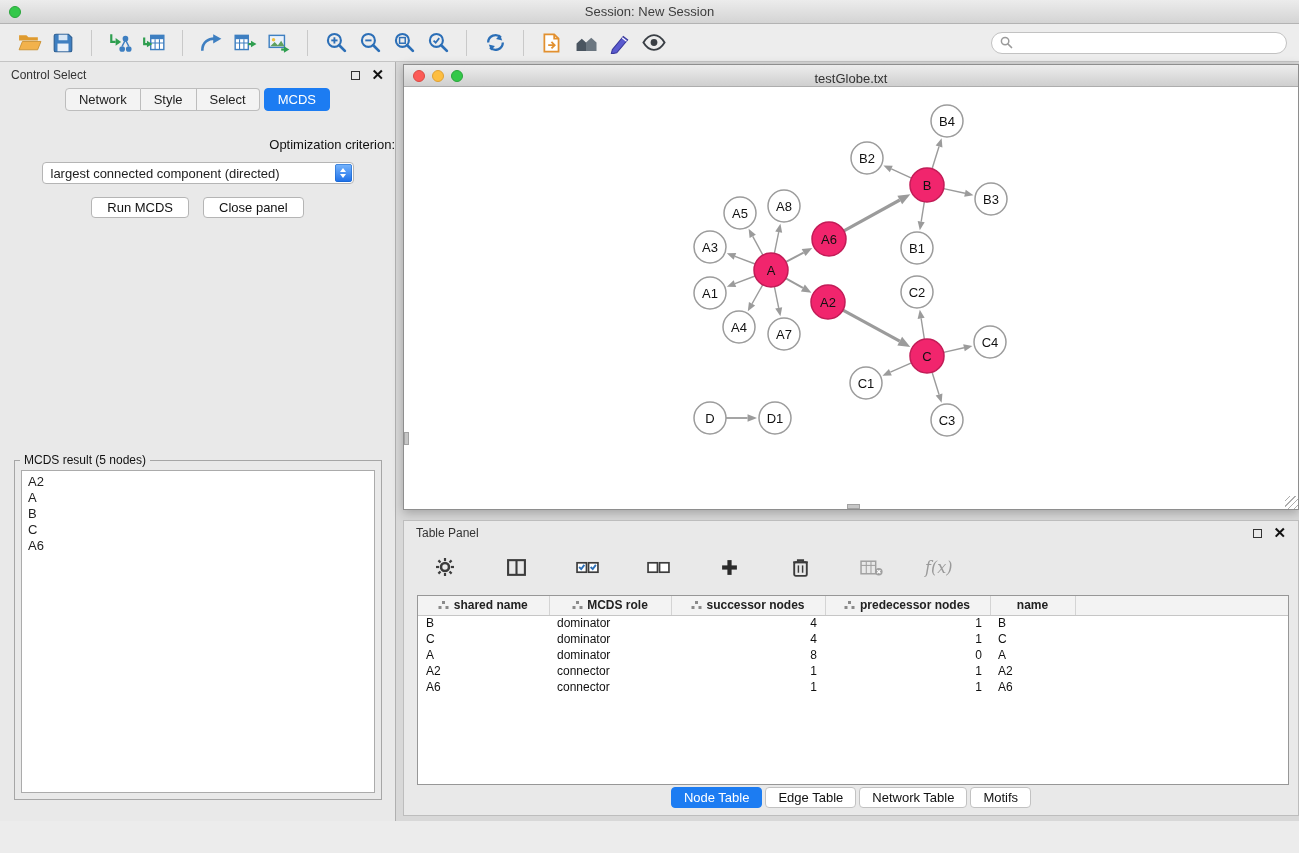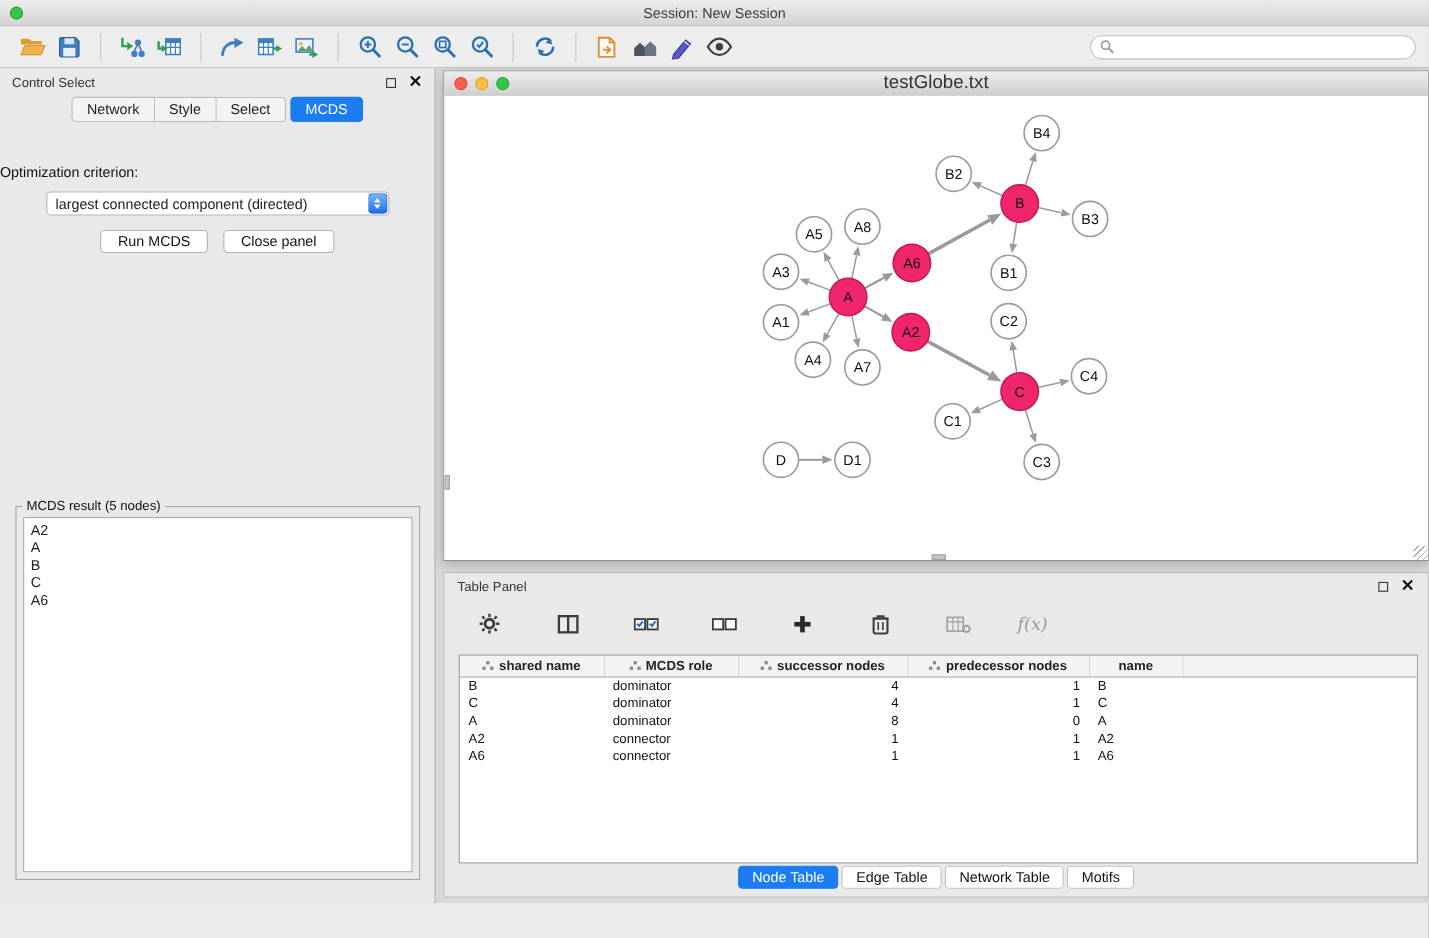--- a/index.html
+++ b/index.html
@@ -30,35 +30,35 @@
   .control-panel{position:absolute;left:0;top:0;width:396px;height:100%;background:#E9E9E9;border-right:1px solid #B0B0B0}
   .panel-header{height:26px;display:flex;align-items:center;padding:0 11px;font-size:12px;color:#333}
   .win-btns{margin-left:auto;display:flex;gap:11px;align-items:center}
   .float-btn{width:9px;height:9px;border:1.5px solid #333}
   .close-btn{font-weight:bold;color:#111;font-size:15px;line-height:10px}
   .cp-tabs{display:flex;justify-content:center;margin-top:0}
   .cp-tab{padding:3px 13px;font-size:13px;background:#F3F3F3;border:1px solid #BDBDBD;border-left:none;color:#222}
   .cp-tab:first-child{border-left:1px solid #BDBDBD;border-radius:4px 0 0 4px}
   .cp-tab:nth-last-child(2){border-radius:0 4px 4px 0}
   .cp-tab.active{background:#1C7CF2;color:#fff;border:1px solid #1C7CF2;border-radius:4px;margin-left:4px}
-  .opt-label{text-align:left;margin-top:38px;font-size:13px;color:#111}
+  .opt-label{text-align:right;margin-top:26px;font-size:13px;color:#111}
   .opt-select{margin:10px auto 0;width:312px;height:22px;background:#fff;border:1px solid #B5B5B5;border-radius:4px;display:flex;align-items:center;position:relative;padding:0 26px 0 8px;font-size:13px}
   .stepper{position:absolute;right:1px;top:1px;bottom:1px;width:17px;border-radius:3px;background:linear-gradient(#79B6FD,#1C6FE8);display:flex;flex-direction:column;align-items:center;justify-content:center;gap:2px;box-shadow:inset 0 0 0 .5px #1560c4}
   .stepper .up{width:0;height:0;border-left:3.5px solid transparent;border-right:3.5px solid transparent;border-bottom:4px solid #fff}
   .stepper .down{width:0;height:0;border-left:3.5px solid transparent;border-right:3.5px solid transparent;border-top:4px solid #fff}
   .cp-buttons{display:flex;justify-content:center;gap:14px;margin-top:13px}
   .cp-btn{height:21px;padding:0 15px;background:#fff;border:1px solid #B5B5B5;border-radius:4px;font-size:13px;display:flex;align-items:center;color:#111}
   .result-box{position:absolute;left:14px;right:13px;top:398px;bottom:21px;border:1px solid #A6A6A6}
   .result-legend{position:absolute;top:-8px;left:5px;background:#E9E9E9;padding:0 4px;font-size:12px;color:#111}
   .result-list{position:absolute;left:6px;right:6px;top:9px;bottom:6px;background:#fff;border:1px solid #ABABAB;padding:3px 6px;font-size:13px;overflow:auto}
   .result-item{line-height:16px}
 
   
   .net-window{position:absolute;left:403px;top:2px;width:896px;height:446px;background:#fff;border:1px solid #8E8E8E;box-shadow:0 3px 10px rgba(0,0,0,.25)}
-  .net-titlebar{height:22px;background:linear-gradient(#EDEDED,#CFCFCF);border-bottom:1px solid #ADADAD;position:relative;display:flex;align-items:flex-start;justify-content:center;font-size:17px;color:#333}
+  .net-titlebar{height:22px;background:linear-gradient(#EDEDED,#CFCFCF);border-bottom:1px solid #ADADAD;position:relative;display:flex;align-items:flex-end;justify-content:center;font-size:13px;color:#333}
   .net-lights{position:absolute;left:9px;top:5px;display:flex;gap:7px}
   .net-canvas{position:relative;width:894px;height:422px;background:#fff;overflow:hidden}
   svg.graph{position:absolute;left:0;top:0}
   .graph text{font-size:13px;fill:#111;font-family:"Liberation Sans",sans-serif}
   .vscroll-thumb{position:absolute;left:0;top:345px;width:5px;height:13px;background:#C6C6C6;border:1px solid #A2A2A2}
   .hscroll-thumb{position:absolute;left:443px;bottom:0;width:13px;height:5px;background:#C6C6C6;border:1px solid #A2A2A2}
   .resize-grip{position:absolute;right:0;bottom:0;width:13px;height:13px;background:repeating-linear-gradient(135deg,transparent 0 3px,#ADADAD 3px 4px)}
 
   
   .table-panel{position:absolute;left:403px;top:458px;width:896px;height:296px;background:#E9E9E9;border:1px solid #BDBDBD}

